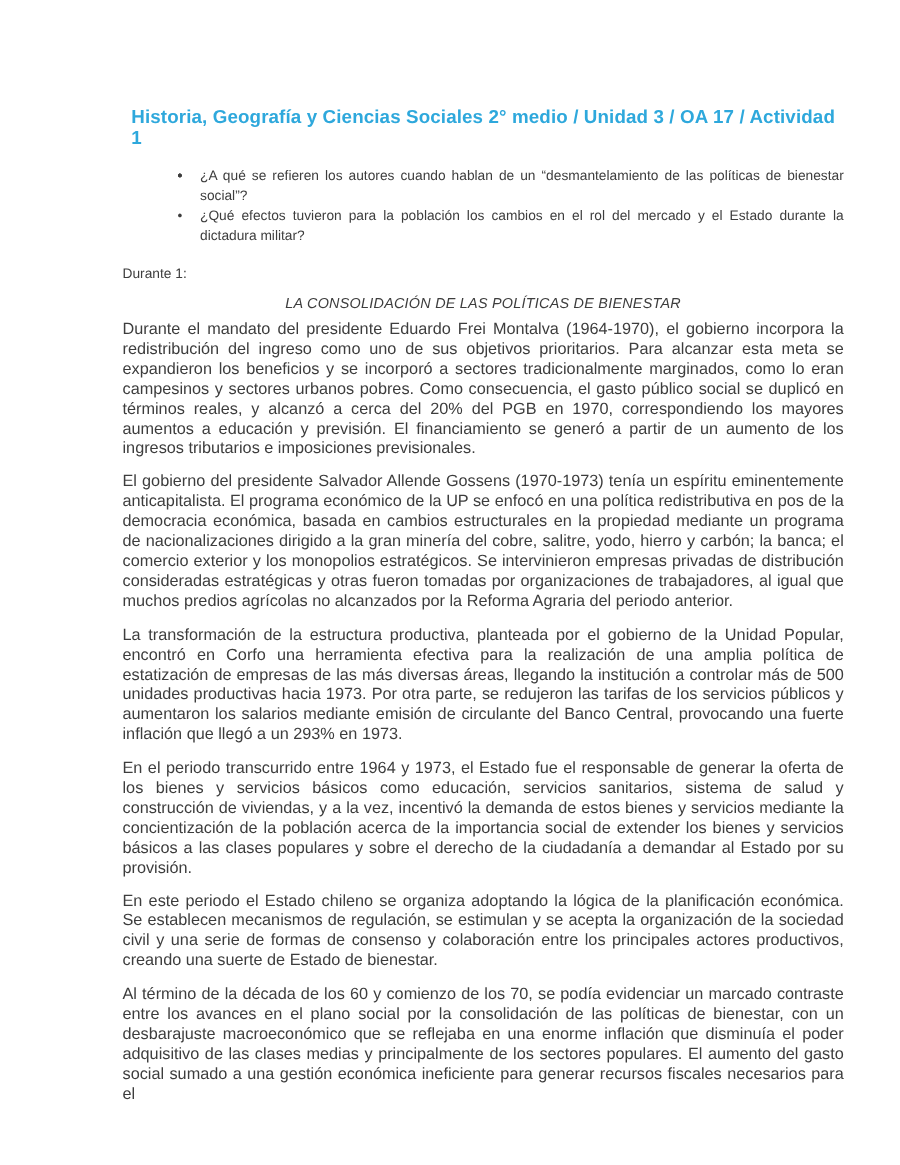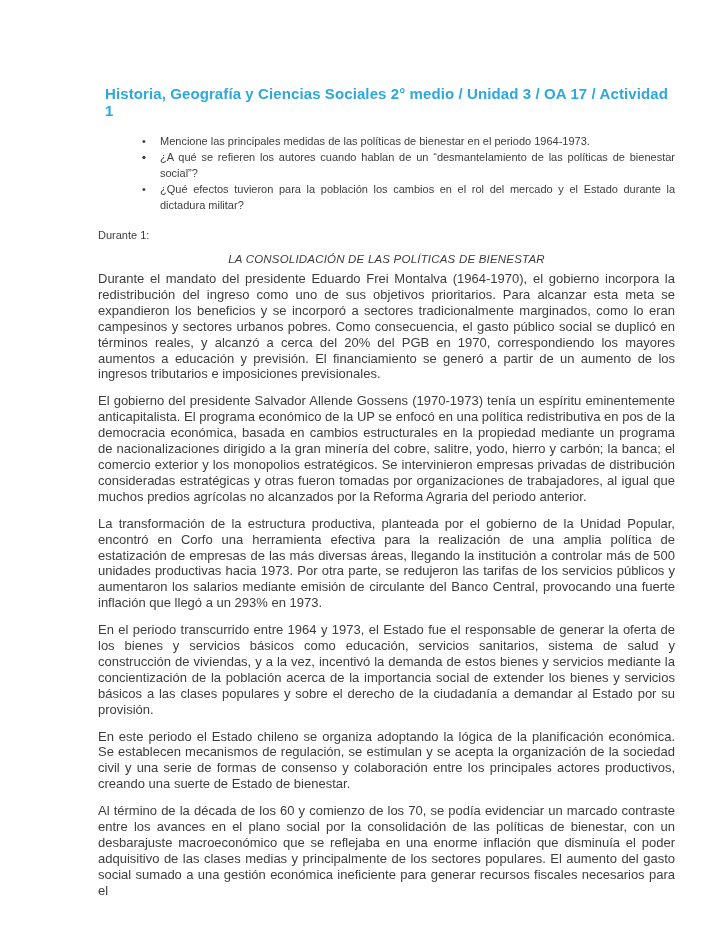--- a/index.html
+++ b/index.html
@@ -81,21 +81,20 @@
 <body>
 
 <div class="page">
 
   <h1 class="doc-title">Historia, Geografía y Ciencias Sociales 2° medio / Unidad 3 / OA 17 / Actividad 1</h1>
 
 
   <ul class="questions">
     <li>
       <span class="bullet">•</span>
-      <span>Mencione las principales medidas de las políticas de bienestar en el periodo 1964-1973.</span>
     </li>
     <li>
       <span class="bullet">•</span>
     </li>
     <li>
       <span class="bullet">•</span>
       <span>¿A qué se refieren los autores cuando hablan de un “desmantelamiento de las políticas de bienestar social”?</span>
     </li>
     <li>
       <span class="bullet">•</span>

